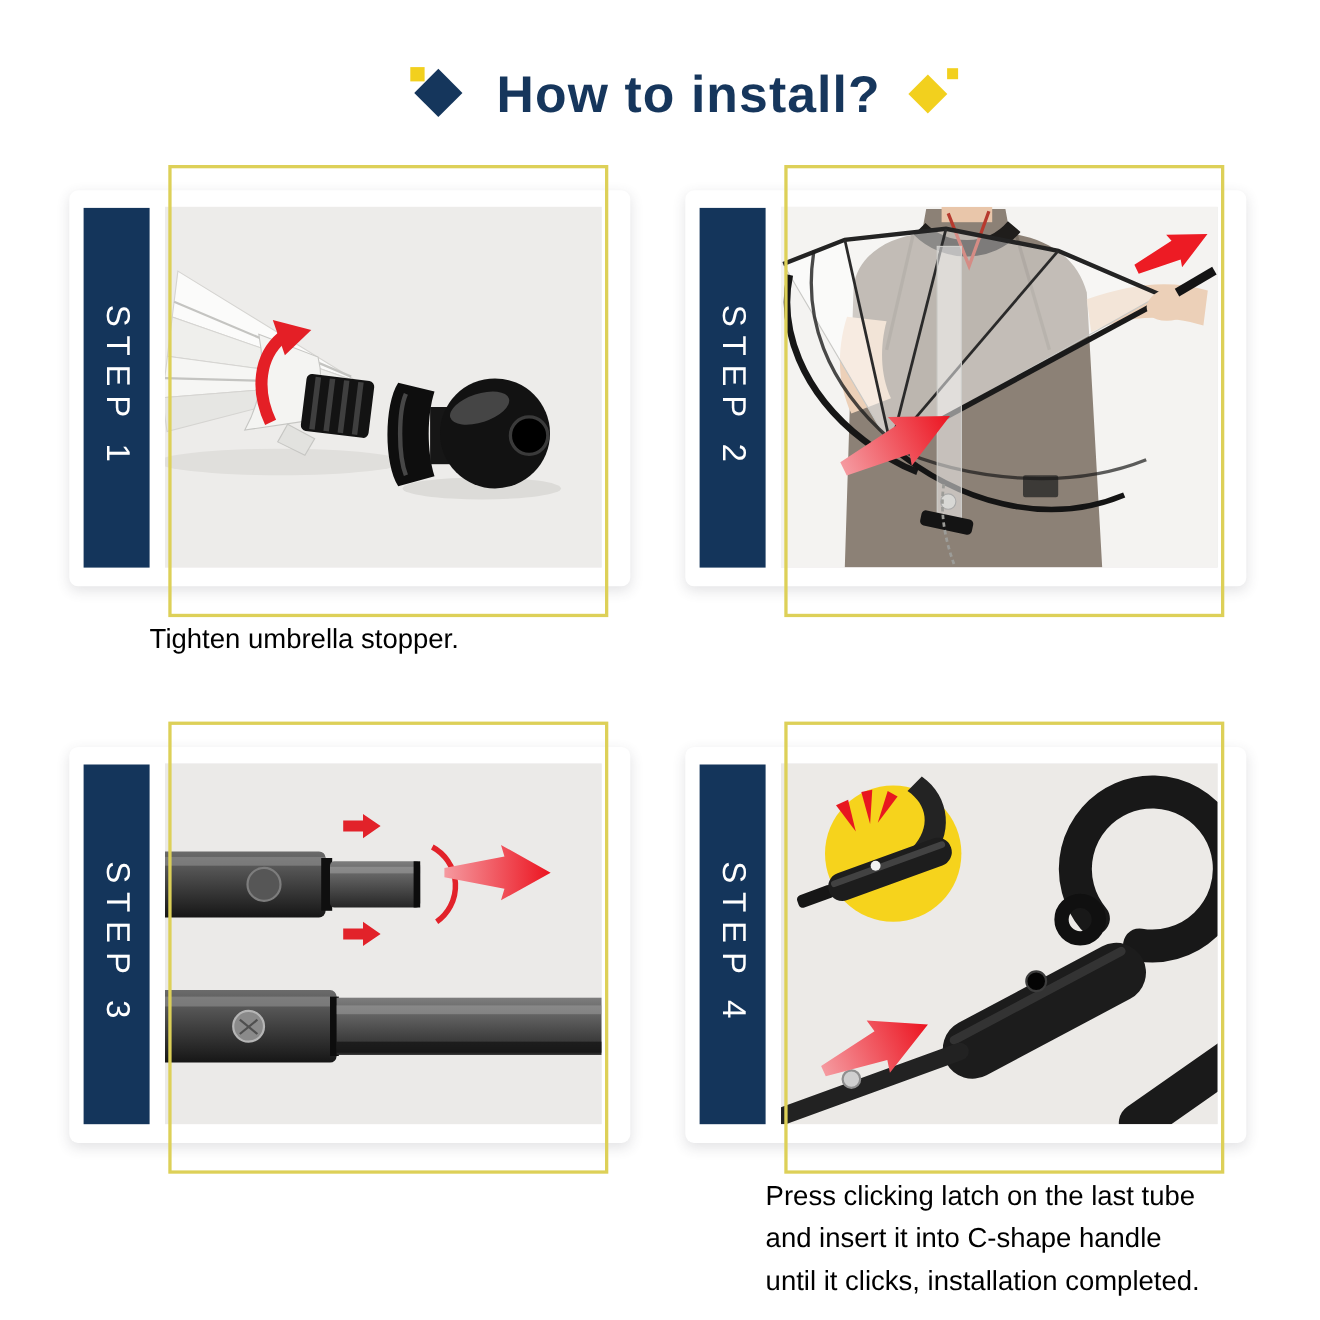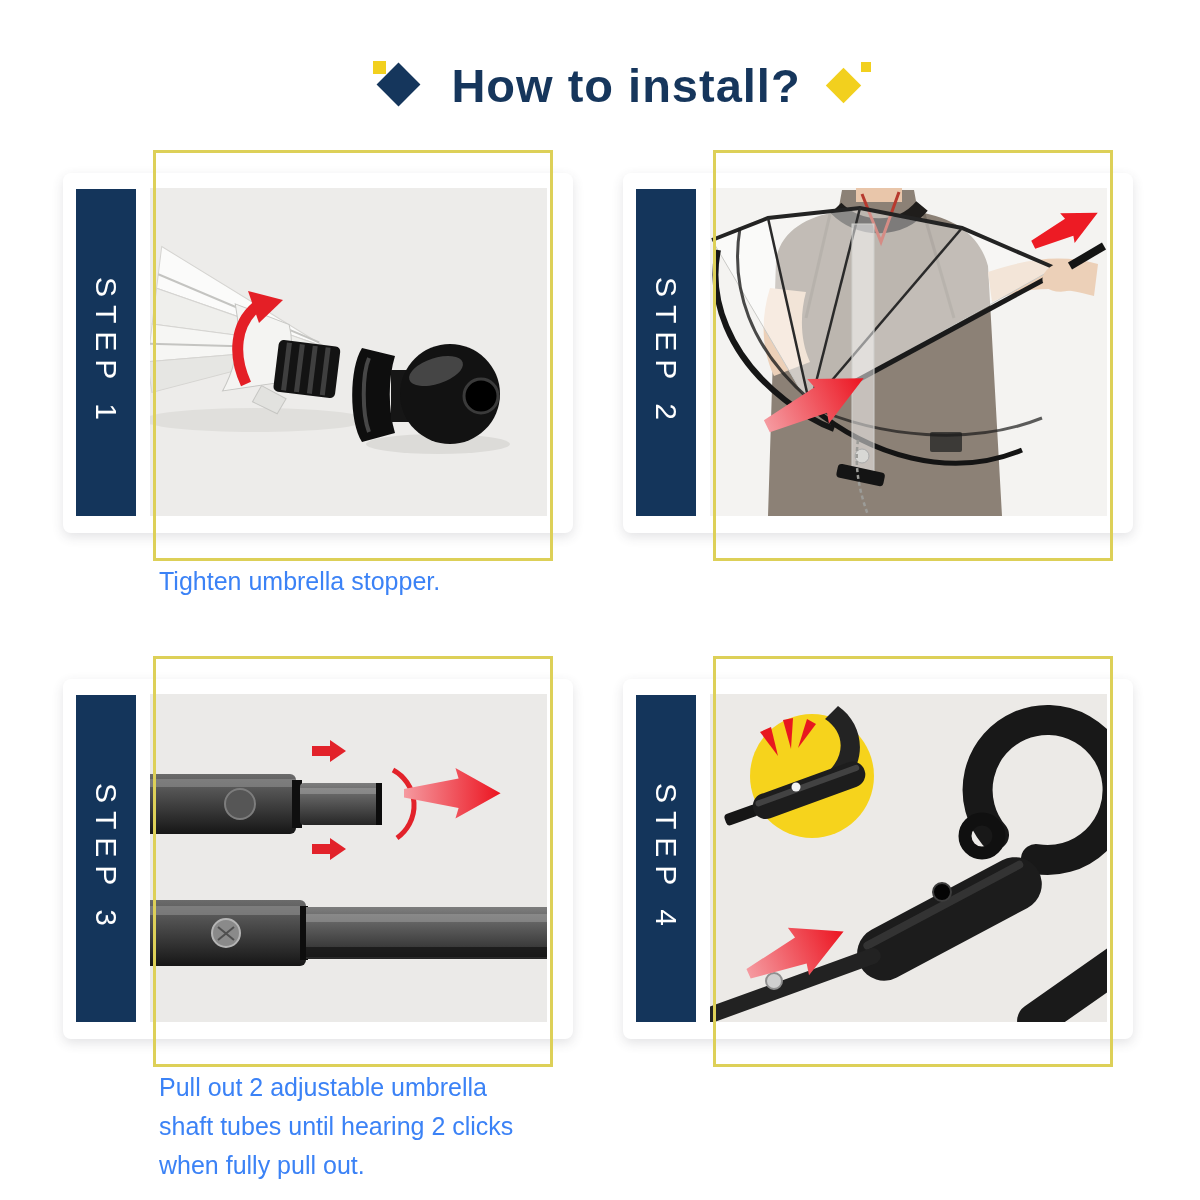--- a/index.html
+++ b/index.html
@@ -45,22 +45,22 @@
   }
   .stepbar span{
     writing-mode:vertical-rl;color:#ffffff;font-size:30px;letter-spacing:8px;
     font-weight:500;white-space:nowrap;
   }
   .frame{
     position:absolute;left:90px;top:0;width:394px;height:405px;
     border:3px solid #ddd058;z-index:4;pointer-events:none;
   }
   .caption{
-    position:absolute;left:96px;top:412px;width:480px;margin:0;
-    font-size:25px;line-height:39px;color:#3b82f6;white-space:pre-line;z-index:5;
+    position:absolute;left:73px;top:412px;width:480px;margin:0;
+    font-size:25px;line-height:39px;color:#000000;white-space:pre-line;z-index:5;
   }
 </style>
 </head>
 <body>
 
 <header class="title-row">
   <span class="deco deco-left">
     <span class="sq"></span>
     <span class="diamond diamond-navy"></span>
   </span>
@@ -212,23 +212,20 @@
         <rect x="156" y="213" width="246" height="52" fill="url(#gm2)"></rect>
         <rect x="156" y="220" width="246" height="8" fill="#9d9d9d" opacity="0.55"></rect>
         <rect x="156" y="253" width="246" height="10" fill="#111111" opacity="0.7"></rect>
       </g>
     </svg>
   </div>
   <div class="stepbar">
     <span>STEP 3</span>
   </div>
   <div class="frame"></div>
-  <p class="caption">Pull out 2 adjustable umbrella
-shaft tubes until hearing 2 clicks
-when fully pull out.</p>
 </section>
 
 <section class="panel p4">
   <div class="card"></div>
   <div class="photo">
     <svg width="397" height="328" viewBox="0 0 397 328">
       <defs>
         <linearGradient id="arrG4" x1="0" y1="0" x2="1" y2="0">
           <stop offset="0" stop-color="#f59aa0"></stop>
             <stop offset="1" stop-color="#ec1420"></stop>
@@ -268,13 +265,16 @@
           </g>
         <circle cx="64" cy="287" r="8" fill="#cfcfcf" stroke="#8f8f8f" stroke-width="2"></circle>
       </g>
       <polygon transform="translate(28,256) rotate(-24) scale(1.3)" points="0,16 44,9 42,0 80,20 42,40 44,31 0,24" fill="url(#arrG4)"></polygon>
     </svg>
   </div>
   <div class="stepbar">
     <span>STEP 4</span>
   </div>
   <div class="frame"></div>
+  <p class="caption">Press clicking latch on the last tube
+and insert it into C-shape handle
+until it clicks, installation completed.</p>
 </section>
 
 </body></html>

